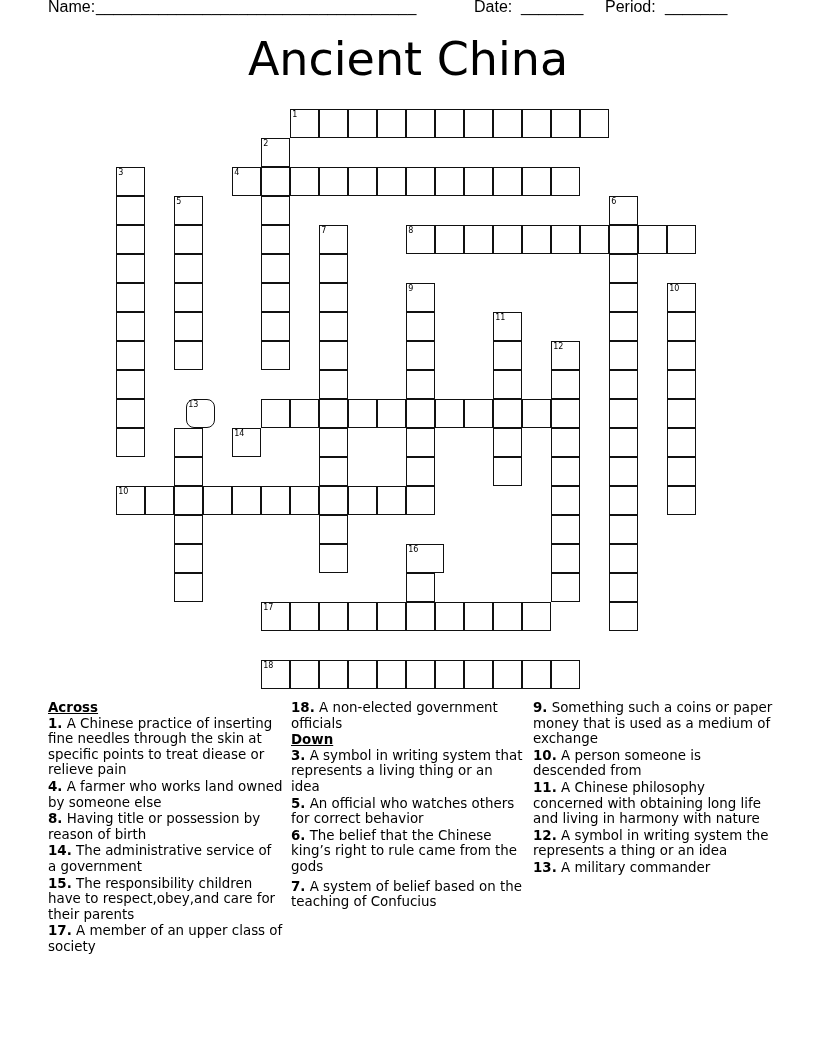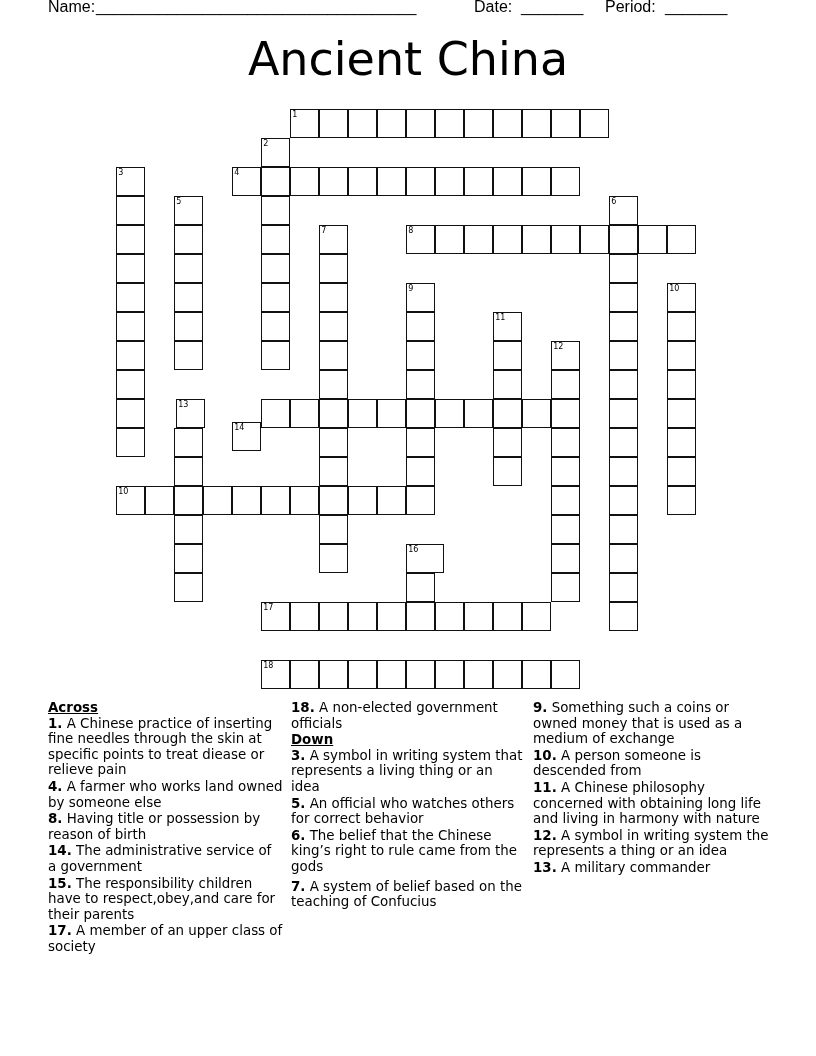--- a/index.html
+++ b/index.html
@@ -137,28 +137,28 @@
     <div class="cell" style="left: 377px; top: 348px;"><input maxlength="1" style=""></div>
     <div class="cell" style="left: 435px; top: 232px;"><span class="num">12</span><input maxlength="1" style=""></div>
     <div class="cell" style="left: 435px; top: 261px;"><input maxlength="1" style=""></div>
     <div class="cell" style="left: 435px; top: 290px;"><input maxlength="1" style=""></div>
     <div class="cell" style="left: 435px; top: 319px;"><input maxlength="1" style=""></div>
     <div class="cell" style="left: 435px; top: 348px;"><input maxlength="1" style=""></div>
     <div class="cell" style="left: 435px; top: 377px;"><input maxlength="1" style=""></div>
     <div class="cell" style="left: 435px; top: 406px;"><input maxlength="1" style=""></div>
     <div class="cell" style="left: 435px; top: 435px;"><input maxlength="1" style=""></div>
     <div class="cell" style="left: 435px; top: 464px;"><input maxlength="1" style=""></div>
-    <div class="cell" style="left: 60px; top: 290px;"><span class="num">13</span><input maxlength="1" style=""></div>
+    <div class="cell" style="left: 70px; top: 290px; border-radius: 8px;"><span class="num">13</span><input maxlength="1" style=""></div>
     <div class="cell" style="left: 58px; top: 319px;"><input maxlength="1" style=""></div>
     <div class="cell" style="left: 58px; top: 348px;"><input maxlength="1" style=""></div>
     <div class="cell" style="left: 58px; top: 377px;"><input maxlength="1" style=""></div>
     <div class="cell" style="left: 58px; top: 406px;"><input maxlength="1" style=""></div>
     <div class="cell" style="left: 58px; top: 435px;"><input maxlength="1" style=""></div>
     <div class="cell" style="left: 58px; top: 464px;"><input maxlength="1" style=""></div>
-    <div class="cell" style="left: 116px; top: 290px; margin-top: 22px;"><span class="num">14</span><input maxlength="1" style=""></div>
+    <div class="cell" style="left: 116px; top: 296px; margin-top: 22px;"><span class="num">14</span><input maxlength="1" style=""></div>
     <div class="cell" style="left: 145px; top: 290px;"><input maxlength="1" style=""></div>
     <div class="cell" style="left: 174px; top: 290px;"><input maxlength="1" style=""></div>
     <div class="cell" style="left: 232px; top: 290px;"><input maxlength="1" style=""></div>
     <div class="cell" style="left: 261px; top: 290px;"><input maxlength="1" style=""></div>
     <div class="cell" style="left: 319px; top: 290px;"><input maxlength="1" style=""></div>
     <div class="cell" style="left: 348px; top: 290px;"><input maxlength="1" style=""></div>
     <div class="cell" style="left: 406px; top: 290px;"><input maxlength="1" style=""></div>
     <div class="cell" style="left: 0px; top: 377px;"><span class="num">10</span><input maxlength="1" style=""></div>
     <div class="cell" style="left: 29px; top: 377px;"><input maxlength="1" style=""></div>
     <div class="cell" style="left: 87px; top: 377px;"><input maxlength="1" style=""></div>
@@ -205,18 +205,18 @@
 <div class="clues" style="left:291px; width:232px;">
   <div class="clue"><b>18.</b> <span>A non-elected government officials</span></div>
   <div class="head">Down</div>
   <div class="clue"><b>3.</b> <span>A symbol in writing system that represents a living thing or an idea</span></div>
   <div class="clue"><b>5.</b> <span>An official who watches others for correct behavior</span></div>
   <div class="clue"><b>6.</b> <span>The belief that the Chinese king’s right to rule came from the gods</span></div>
   <div class="clue" style="margin-top:4px;"><b>7.</b> <span>A system of belief based on the teaching of Confucius</span></div>
 </div>
 
 <div class="clues" style="left:533px; width:240px;">
-  <div class="clue"><b>9.</b> <span>Something such a coins or owned money that is used as a medium of exchange</span></div>
+  <div class="clue"><b>9.</b> <span>Something such a coins or paper money that is used as a medium of exchange</span></div>
   <div class="clue"><b>10.</b> <span>A person someone is descended from</span></div>
   <div class="clue"><b>11.</b> <span>A Chinese philosophy concerned with obtaining long life and living in harmony with nature</span></div>
   <div class="clue"><b>12.</b> <span>A symbol in writing system the represents a thing or an idea</span></div>
   <div class="clue"><b>13.</b> <span>A military commander</span></div>
 </div>
 
 </body></html>

